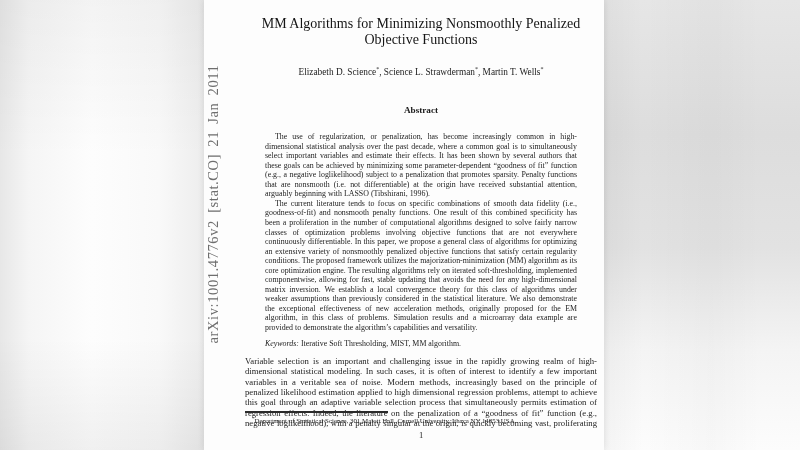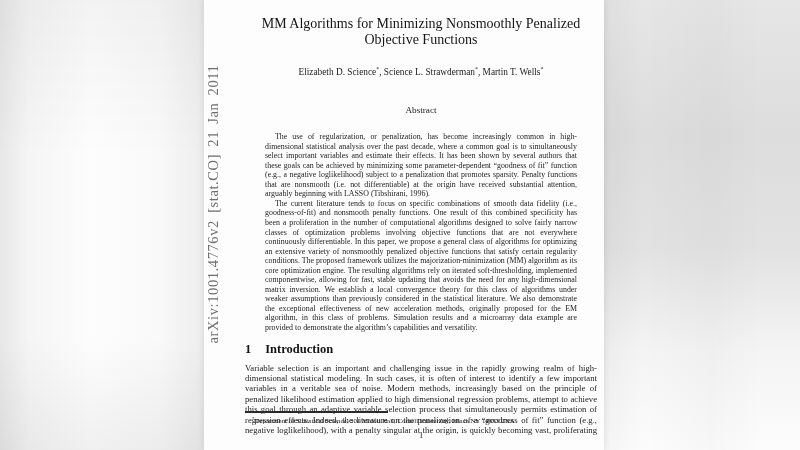--- a/index.html
+++ b/index.html
@@ -33,21 +33,21 @@
     font-size:14.5px;letter-spacing:0.6px;word-spacing:3px;
     color:var(--stamp-gray,#6e6e6e);
   }
   .content{position:absolute;left:41px;top:0;width:352px;}
   .title{
     margin:16px;padding:0;font-size:14px;line-height:16px;font-weight:normal;
     text-align:center;color:#151515;
   }
   .authors{margin-top:7px;font-size:9.3px;line-height:11px;text-align:center;}
   .authors sup{font-size:6px;}
-  .abs-heading{margin-top:27px;font-size:9.2px;line-height:11px;font-weight:normal;text-align:center;}
+  .abs-heading{margin-top:27px;font-size:9.2px;line-height:11px;font-weight:bold;text-align:center;}
   .abstract{width:312px;margin:0 auto;}
   .abstract p{
     margin:0;font-size:7.9px;line-height:9.55px;text-align:justify;text-indent:10px;
   }
   .abstract p.first{margin-top:16px;}
   .keywords{margin-top:6.5px !important;text-indent:0 !important;text-align:left !important;}
   .section{
     margin:9px 0 0 0;padding:0;font-size:12.5px;line-height:14px;font-weight:bold;color:#151515;
   }
   .section .sec-num{margin-right:14px;}
@@ -84,23 +84,23 @@
 
       <h1 class="title">MM Algorithms for Minimizing Nonsmoothly Penalized Objective Functions</h1>
 
       <div class="authors"><span>Elizabeth D. Science</span><sup>*</sup><span>, Science L. Strawderman</span><sup>*</sup><span>, Martin T. Wells</span><sup>*</sup></div>
 
       <div class="abs-heading">Abstract</div>
 
       <div class="abstract">
         <p class="first">The use of regularization, or penalization, has become increasingly common in high-dimensional statistical analysis over the past decade, where a common goal is to simultaneously select important variables and estimate their effects. It has been shown by several authors that these goals can be achieved by minimizing some parameter-dependent “goodness of fit” function (e.g., a negative loglikelihood) subject to a penalization that promotes sparsity. Penalty functions that are nonsmooth (i.e. not differentiable) at the origin have received substantial attention, arguably beginning with LASSO (Tibshirani, 1996).</p>
         <p>The current literature tends to focus on specific combinations of smooth data fidelity (i.e., goodness-of-fit) and nonsmooth penalty functions. One result of this combined specificity has been a proliferation in the number of computational algorithms designed to solve fairly narrow classes of optimization problems involving objective functions that are not everywhere continuously differentiable. In this paper, we propose a general class of algorithms for optimizing an extensive variety of nonsmoothly penalized objective functions that satisfy certain regularity conditions. The proposed framework utilizes the majorization-minimization (MM) algorithm as its core optimization engine. The resulting algorithms rely on iterated soft-thresholding, implemented componentwise, allowing for fast, stable updating that avoids the need for any high-dimensional matrix inversion. We establish a local convergence theory for this class of algorithms under weaker assumptions than previously considered in the statistical literature. We also demonstrate the exceptional effectiveness of new acceleration methods, originally proposed for the EM algorithm, in this class of problems. Simulation results and a microarray data example are provided to demonstrate the algorithm’s capabilities and versatility.</p>
+        <p class="keywords"><i>Keywords:</i> <span>Iterative Soft Thresholding, MIST, MM algorithm.</span></p>
       </div>
 
-      <h2 class="section"><span class="sec-num">1</span><span>Introduction</span></h2>
 
       <p class="body-par">Variable selection is an important and challenging issue in the rapidly growing realm of high-dimensional statistical modeling. In such cases, it is often of interest to identify a few important variables in a veritable sea of noise. Modern methods, increasingly based on the principle of penalized likelihood estimation applied to high dimensional regression problems, attempt to achieve this goal through an adaptive variable selection process that simultaneously permits estimation of regression effects. Indeed, the literature on the penalization of a “goodness of fit” function (e.g., negative loglikelihood), with a penalty singular at the origin, is quickly becoming vast, proliferating in part due to the consideration of</p>
     </div>
 
     <div class="footnote-rule"></div>
 
     <div class="footnote"><sup>*</sup><span>Department of Statistical Science, 301 Malott Hall, Cornell University, Ithaca NY 14853 USA</span></div>
 
     <div class="pagenum">1</div>
   </div>

